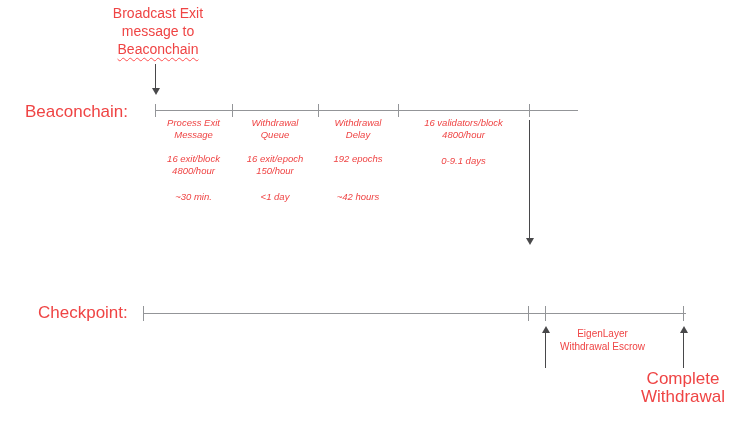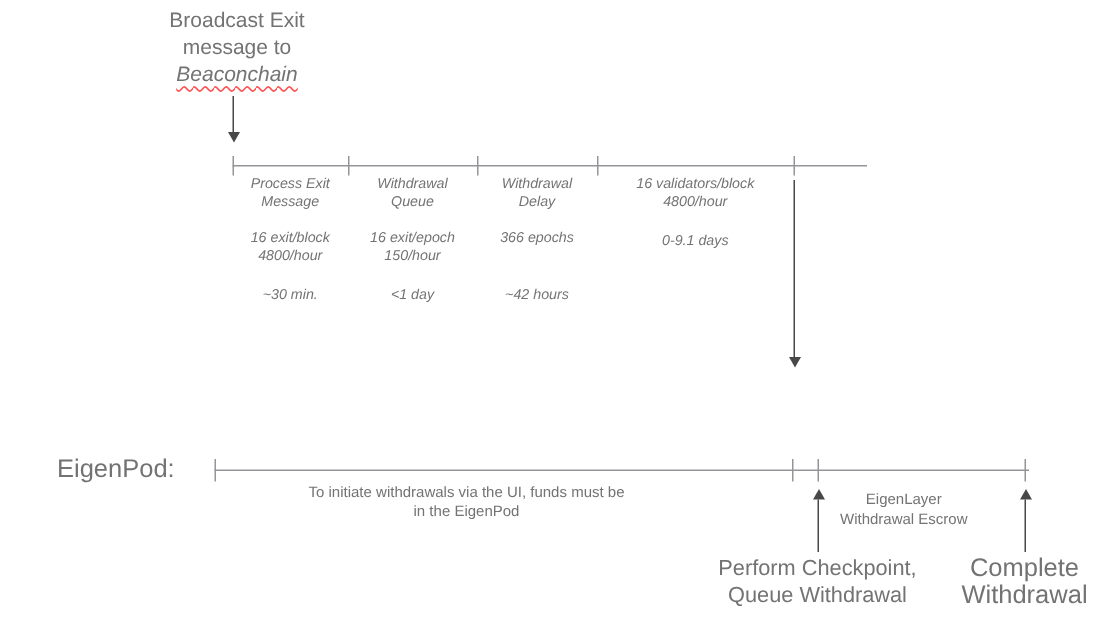--- a/index.html
+++ b/index.html
@@ -3,37 +3,36 @@
 <meta charset="utf-8">
 <style>
   * { margin: 0; padding: 0; box-sizing: border-box; }
   html, body { background: #ffffff; }
   .canvas {
     position: relative;
     width: 738px;
     height: 424px;
     background: #ffffff;
     font-family: "Liberation Sans", sans-serif;
-    color: #737373;
+    color: #ef4444;
     overflow: hidden;
   }
   .abs { position: absolute; }
   .multiline { white-space: pre-line; }
   .center { text-align: center; }
 
   
   .top-note { left: 95px; top: 4px; width: 126px; font-size: 14px; line-height: 18px; }
   .squiggle {
     display: inline-block;
     text-decoration: underline;
     text-decoration-style: wavy;
     text-decoration-color: #ff4f4f;
     text-decoration-thickness: 1px;
     text-underline-offset: 3px;
-    font-style: italic;
   }
 
   
   .row-label { font-size: 17px; }
   .hline { background: #939598; height: 1px; }
   .tick { background: #939598; width: 1px; }
 
   
   .vline { background: #48484a; width: 1px; }
   .arrow-down {
@@ -64,20 +63,21 @@
 
   <div class="abs top-note center">
     <span class="multiline">Broadcast Exit
 message to</span>
     <div><span class="squiggle">Beaconchain</span></div>
   </div>
 
   <div class="abs vline" style="left:155px; top:64px; height:25px;"></div>
   <div class="abs arrow-down" style="left:151.5px; top:88px;"></div>
 
+  <div class="abs row-label" style="left:25px; top:102px;">Beaconchain:</div>
   <div class="abs hline" style="left:155px; top:110px; width:423px;"></div>
   <div class="abs tick" style="left:155px; top:104px; height:13px;"></div>
   <div class="abs tick" style="left:232px; top:104px; height:13px;"></div>
   <div class="abs tick" style="left:318px; top:104px; height:13px;"></div>
   <div class="abs tick" style="left:398px; top:104px; height:13px;"></div>
   <div class="abs tick" style="left:529px; top:104px; height:13px;"></div>
 
   <div class="abs seg-col center" style="left:155px; width:77px;">
     <div class="seg-name multiline">Process Exit
 Message</div>
@@ -88,48 +88,44 @@
   <div class="abs seg-col center" style="left:232px; width:86px;">
     <div class="seg-name multiline">Withdrawal
 Queue</div>
     <div class="seg-rate multiline">16 exit/epoch
 150/hour</div>
     <div class="seg-duration">&lt;1 day</div>
   </div>
   <div class="abs seg-col center" style="left:318px; width:80px;">
     <div class="seg-name multiline">Withdrawal
 Delay</div>
-    <div class="seg-rate multiline">366 epochs</div>
+    <div class="seg-rate multiline">192 epochs</div>
     <div class="seg-duration">~42 hours</div>
   </div>
   <div class="abs seg-col center" style="left:398px; width:131px;">
     <div class="seg-rate multiline">16 validators/block
 4800/hour</div>
     <div class="seg-duration">0-9.1 days</div>
   </div>
 
   <div class="abs vline" style="left:529px; top:120px; height:119px;"></div>
   <div class="abs arrow-down" style="left:525.5px; top:238px;"></div>
 
 
-  <div class="abs row-label" style="left:38px; top:303px;">EigenPod:</div>
+  <div class="abs row-label" style="left:38px; top:303px;">Checkpoint:</div>
   <div class="abs hline" style="left:143px; top:313px; width:543px;"></div>
   <div class="abs tick" style="left:143px; top:306px; height:15px;"></div>
   <div class="abs tick" style="left:528px; top:306px; height:15px;"></div>
   <div class="abs tick" style="left:545px; top:306px; height:15px;"></div>
   <div class="abs tick" style="left:683px; top:306px; height:15px;"></div>
 
-  <div class="abs small-note center multiline" style="left:180px; top:322px; width:262px;">To initiate withdrawals via the UI, funds must be
-in the EigenPod</div>
   <div class="abs small-note center multiline" style="left:545px; top:327px; width:115px;">EigenLayer
 Withdrawal Escrow</div>
 
   <div class="abs arrow-up" style="left:541.5px; top:326px;"></div>
   <div class="abs vline" style="left:545px; top:333px; height:35px;"></div>
   <div class="abs arrow-up" style="left:679.5px; top:326px;"></div>
   <div class="abs vline" style="left:683px; top:333px; height:35px;"></div>
 
-  <div class="abs big-label center multiline" style="left:458px; top:370px; width:174px; font-size:14.5px;">Perform Checkpoint,
-Queue Withdrawal</div>
   <div class="abs big-label center multiline" style="left:628px; top:370px; width:110px; font-size:17px;">Complete
 Withdrawal</div>
 
 </div>
 
 </body></html>

